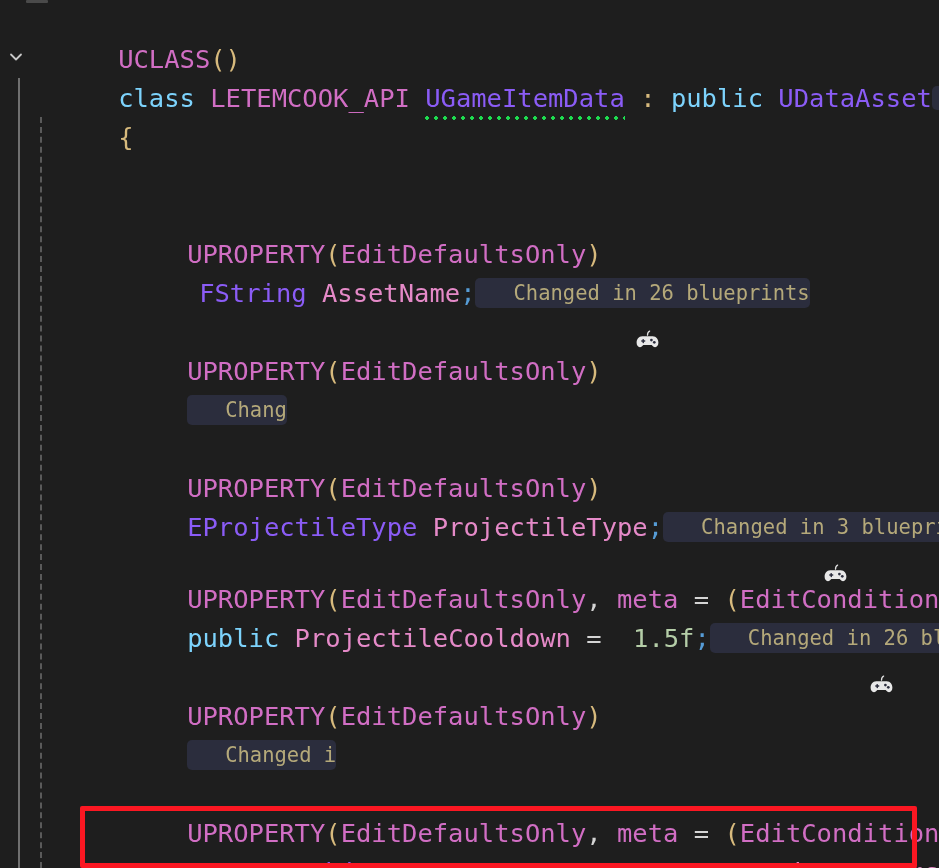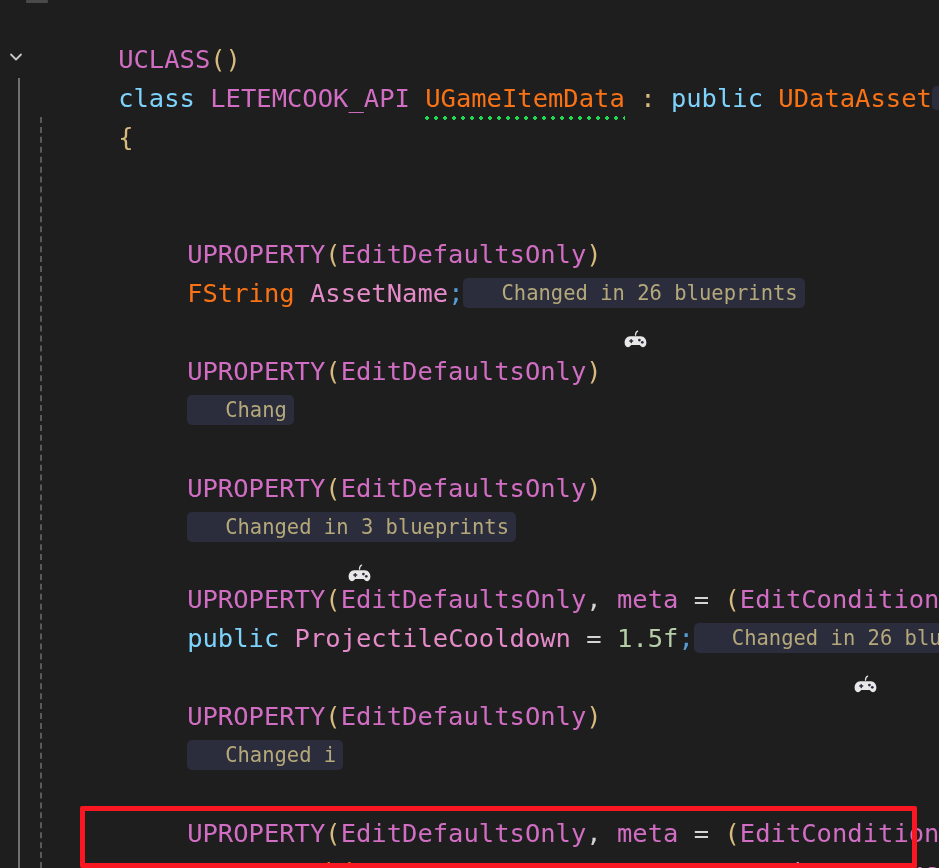--- a/index.html
+++ b/index.html
@@ -40,25 +40,25 @@
     font-size: 25.5px;
     letter-spacing: 0px;
     font-family: "DejaVu Sans Mono", "Liberation Mono", monospace;
   }
   .ind1 { padding-left: 26px; }
   .ind2 { padding-left: 95px; }
 
   
   .tk-keyword   { color: #7dd3fc; }
   .tk-macro     { color: #d16ec4; }
-  .tk-type      { color: #f97316; }
+  .tk-type      { color: #8b5cf6; }
   .tk-var       { color: #e58ac8; }
   .tk-punct     { color: #d4d4d4; }
   .tk-paren     { color: #d7ba7d; }
-  .tk-number    { color: #b5cea8; }
+  .tk-number    { color: #b5cea8; margin-left: 16px; }
   .tk-operator  { color: #d4d4d4; }
   .tk-brace     { color: #d7ba7d; }
   .tk-colon     { color: #d7ba7d; }
   .tk-semi      { color: #569cd6; }
 
   
   .squiggle {
     position: relative;
   }
   .squiggle::after {
@@ -74,21 +74,21 @@
     background-repeat: repeat-x;
   }
 
   
   .hint-badge {
     display: inline-flex;
     align-items: center;
     gap: 7px;
     background: #2b2d3d;
     border-radius: 5px;
-    padding: 2px 7px 2px 6px;
+    padding: 2px 0 2px 6px;
     vertical-align: middle;
     position: relative;
     top: -2px;
   }
   .hint-badge.icon-only {
     padding: 2px 6px;
   }
   .hint-text {
     color: #b5a97a;
     font-size: 20.5px;
@@ -170,21 +170,21 @@
 
     <div class="code-line" style="top:75px; padding-left:26px;">
       <span><span class="tk-brace">{</span></span>
     </div>
 
 
     <div class="code-line ind2" style="top:192px;">
       <span><span class="tk-macro">UPROPERTY</span><span class="tk-paren">(</span><span class="tk-macro">EditDefaultsOnly</span><span class="tk-paren">)</span></span>
     </div>
 
-    <div class="code-line ind2" style="top:231px;">
+    <div class="code-line ind2" style="top:231px;margin-left:12px;">
       <span><span class="tk-type">FString</span><span class="tk-punct"> </span><span class="tk-var">AssetName</span><span class="tk-semi">;</span></span><span class="hint-badge">
         <span class="gamepad">
           <svg width="25" height="20" viewBox="0 0 25 20">
             <path d="M12.5 5.2 C12.5 3.0 13.4 1.6 14.6 1.1" fill="none" stroke="#e0e0e0" stroke-width="1.3" stroke-linecap="round"></path>
             <path d="M7.3 6.2 C3.6 6.2 1.6 9.4 1.6 12.6 C1.6 15.4 2.9 17.2 4.9 17.2 C6.4 17.2 7.3 16.1 8.3 15.0 L16.7 15.0 C17.7 16.1 18.6 17.2 20.1 17.2 C22.1 17.2 23.4 15.4 23.4 12.6 C23.4 9.4 21.4 6.2 17.7 6.2 Z" fill="#e8e8e8"></path>
             <rect x="6.1" y="10.3" width="4.3" height="1.5" rx="0.7" fill="#2b2d3d"></rect>
             <rect x="7.5" y="8.9" width="1.5" height="4.3" rx="0.7" fill="#2b2d3d"></rect>
             <circle cx="16.4" cy="10.1" r="1.35" fill="#2b2d3d"></circle>
             <circle cx="19.3" cy="12.3" r="1.35" fill="#2b2d3d"></circle>
           </svg>
@@ -204,21 +204,21 @@
         </span>
         <span class="hint-text">Chang</span>
       </span>
     </div>
 
     <div class="code-line ind2" style="top:426px;">
       <span><span class="tk-macro">UPROPERTY</span><span class="tk-paren">(</span><span class="tk-macro">EditDefaultsOnly</span><span class="tk-paren">)</span></span>
     </div>
 
     <div class="code-line ind2" style="top:465px;">
-      <span class="hint-badge">
+      <span><span class="tk-type">EProjectileType</span><span class="tk-punct"> </span><span class="tk-var">ProjectileType</span><span class="tk-semi">;</span></span><span class="hint-badge">
         <span class="gamepad">
           <svg width="25" height="20" viewBox="0 0 25 20">
             <path d="M12.5 5.2 C12.5 3.0 13.4 1.6 14.6 1.1" fill="none" stroke="#e0e0e0" stroke-width="1.3" stroke-linecap="round"></path>
             <path d="M7.3 6.2 C3.6 6.2 1.6 9.4 1.6 12.6 C1.6 15.4 2.9 17.2 4.9 17.2 C6.4 17.2 7.3 16.1 8.3 15.0 L16.7 15.0 C17.7 16.1 18.6 17.2 20.1 17.2 C22.1 17.2 23.4 15.4 23.4 12.6 C23.4 9.4 21.4 6.2 17.7 6.2 Z" fill="#e8e8e8"></path>
             <rect x="6.1" y="10.3" width="4.3" height="1.5" rx="0.7" fill="#2b2d3d"></rect>
             <rect x="7.5" y="8.9" width="1.5" height="4.3" rx="0.7" fill="#2b2d3d"></rect>
             <circle cx="16.4" cy="10.1" r="1.35" fill="#2b2d3d"></circle>
             <circle cx="19.3" cy="12.3" r="1.35" fill="#2b2d3d"></circle>
           </svg>
         </span>

